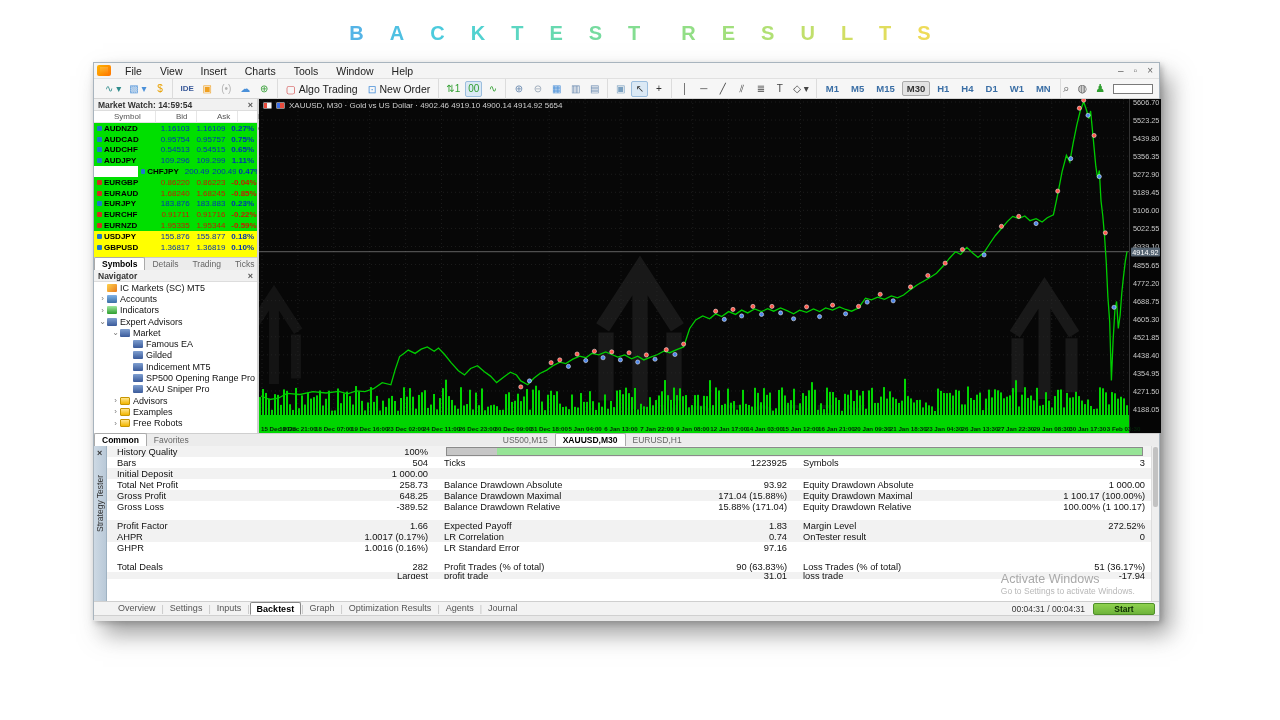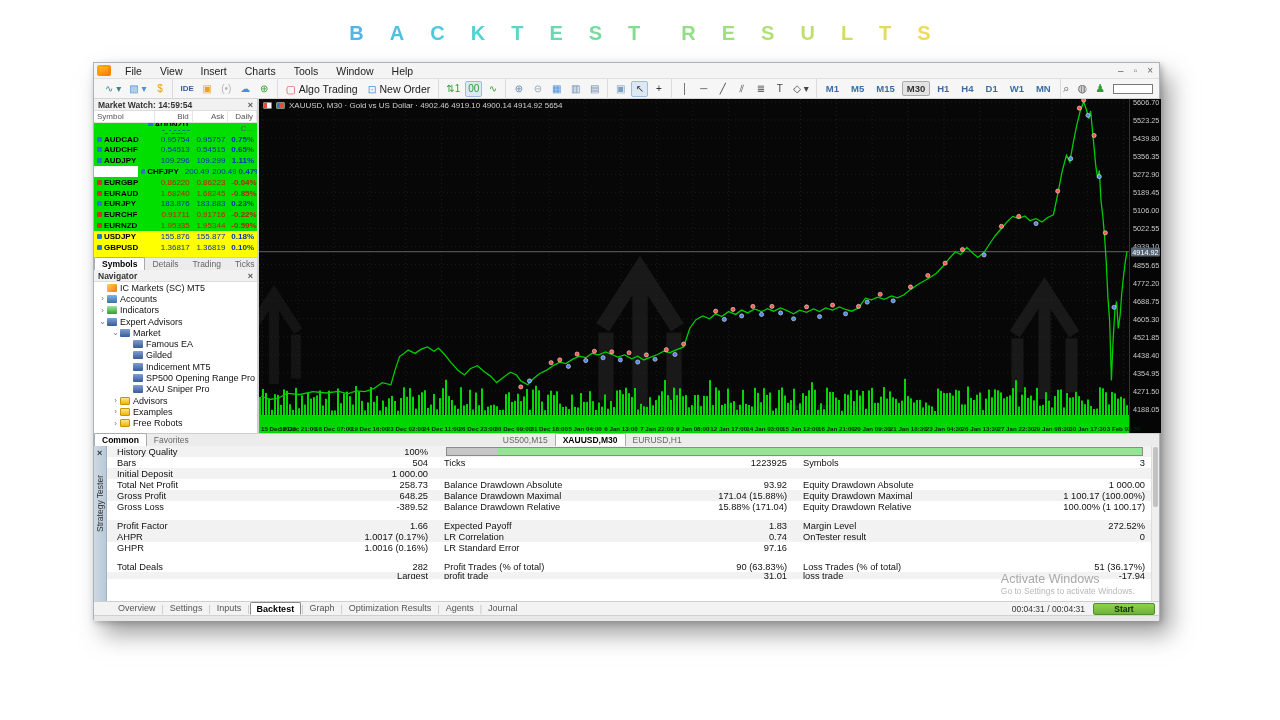--- a/index.html
+++ b/index.html
@@ -29,21 +29,21 @@
   .tf { font-size:9.5px; font-weight:bold; color:#3a6ea5; padding:1px 4px; margin:0 1px; border:1px solid transparent; border-radius:2px; cursor:default;}
   .tf.active { background:#e3e3e3; border-color:#aaa; color:#333; }
   .tb-right { margin-left:auto; display:flex; align-items:center; gap:8px; padding-right:6px; }
   .connbar { width:40px; height:10px; border:1px solid #7a7a7a; background:#fff; }
 
   
   .sidebar { position:absolute; left:0; top:36px; width:165px; height:334px; background:#fff; border-right:2px solid #d0d0d0; }
   .panelhdr { height:12px; background:#f1f1f1; border-bottom:1px solid #ddd; display:flex; align-items:center; font-size:8.5px; color:#333; padding:0 4px; font-weight:bold;}
   .panelhdr .x { margin-left:auto; color:#555; font-weight:bold; font-size:9px; cursor:default;}
   .mw-cols { height:12px; display:flex; font-size:8px; color:#555; border-bottom:1px solid #e2e2e2; align-items:center;}
-  .mw-cols div { padding:0 3px; border-right:1px solid #e6e6e6; height:12px; line-height:12px;}
+  .mw-cols div { padding:0 20px; border-right:1px solid #e6e6e6; height:12px; line-height:12px;}
   .mw-rows { height:134px; overflow:hidden; }
   .mwrow { height:10.8px; display:flex; font-size:8px; align-items:center; cursor:default;}
   .mwrow div { padding:0 3px; white-space:nowrap; overflow:hidden;}
   .c-sym{width:62px; display:flex; align-items:center; gap:2px; color:#000; font-weight:bold;}
   .c-bid{width:38px; text-align:right;} .c-ask{width:36px; text-align:right;} .c-chg{width:29px; text-align:right;}
   .dirdot{width:5px;height:5px;border-radius:1px;display:inline-block;}
   .mw-tabs,.sb-tabs { height:13px; background:#ececec; display:flex; align-items:flex-end; font-size:8.5px; color:#666; border-top:1px solid #ccc;}
   .sbtab { padding:1px 7px; cursor:default;}
   .sbtab.on { background:#fff; border:1px solid #aaa; border-bottom:none; font-weight:bold; color:#000; border-radius:2px 2px 0 0;}
   .nav-tree { height:149px; overflow:hidden; font-size:9px; color:#111; position:relative;}
@@ -201,21 +201,21 @@
         <span>Market Watch: 14:59:54</span>
         <span class="x">×</span>
       </div>
       <div class="mw-cols" id="mwCols">
           <div style="width: 62px;">Symbol</div>
           <div style="width: 38px; text-align: right;">Bid</div>
           <div style="width: 36px; text-align: right;">Ask</div>
           <div style="width: 29px; text-align: right;">Daily C...</div>
         </div>
       <div class="mw-rows" id="mwRows">
-          <div class="mwrow" style="background: rgb(0, 223, 0); flex-direction: column;">
+          <div class="mwrow" style="background: rgb(0, 223, 0);">
             <div class="c-sym">
               <span class="dirdot" style="background: rgb(31, 120, 200);"></span>
               <span>AUDNZD</span>
             </div>
             <div class="c-bid" style="color: rgb(0, 51, 179);">1.16103</div>
             <div class="c-ask" style="color: rgb(0, 51, 179);">1.16109</div>
             <div class="c-chg" style="color: rgb(0, 51, 179); font-weight: bold;">0.27%</div>
           </div>
           <div class="mwrow" style="background: rgb(0, 223, 0);">
             <div class="c-sym">

